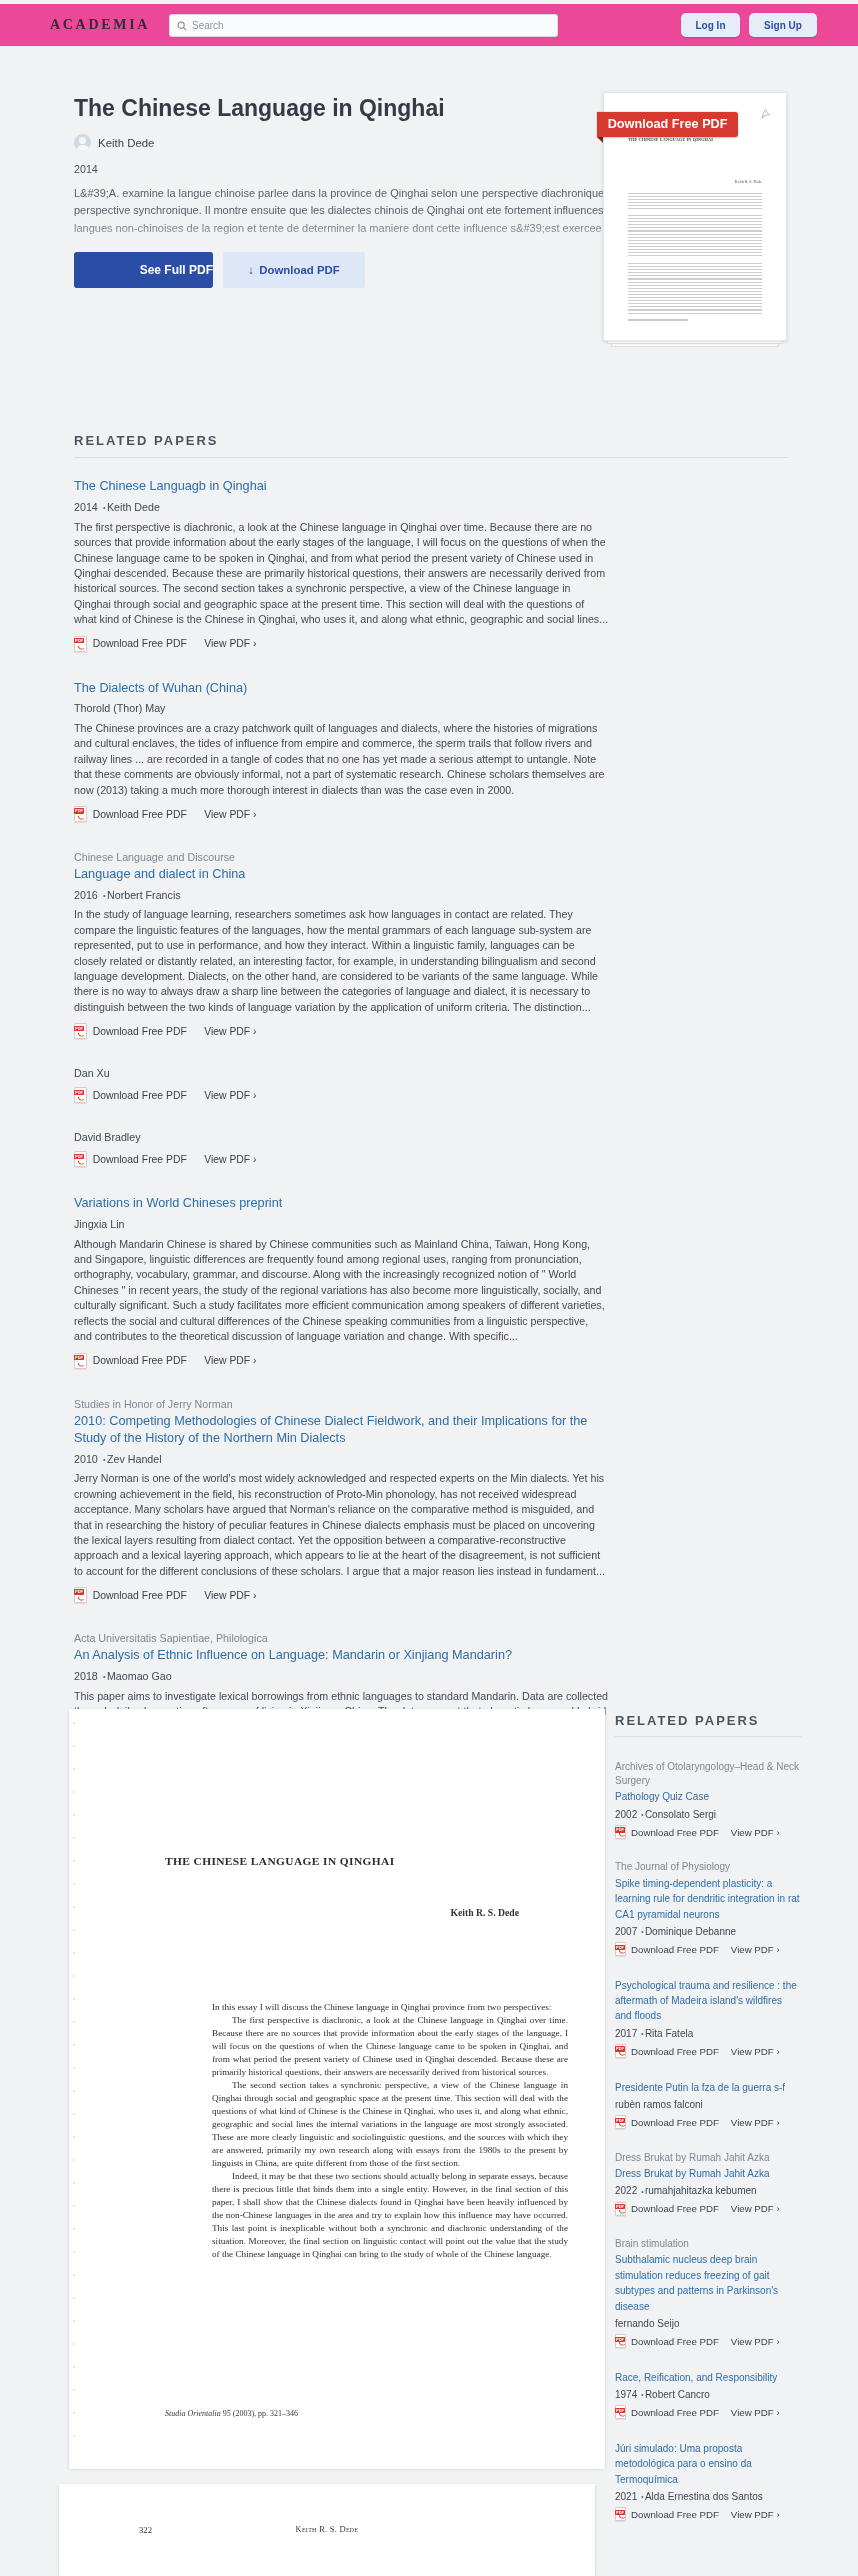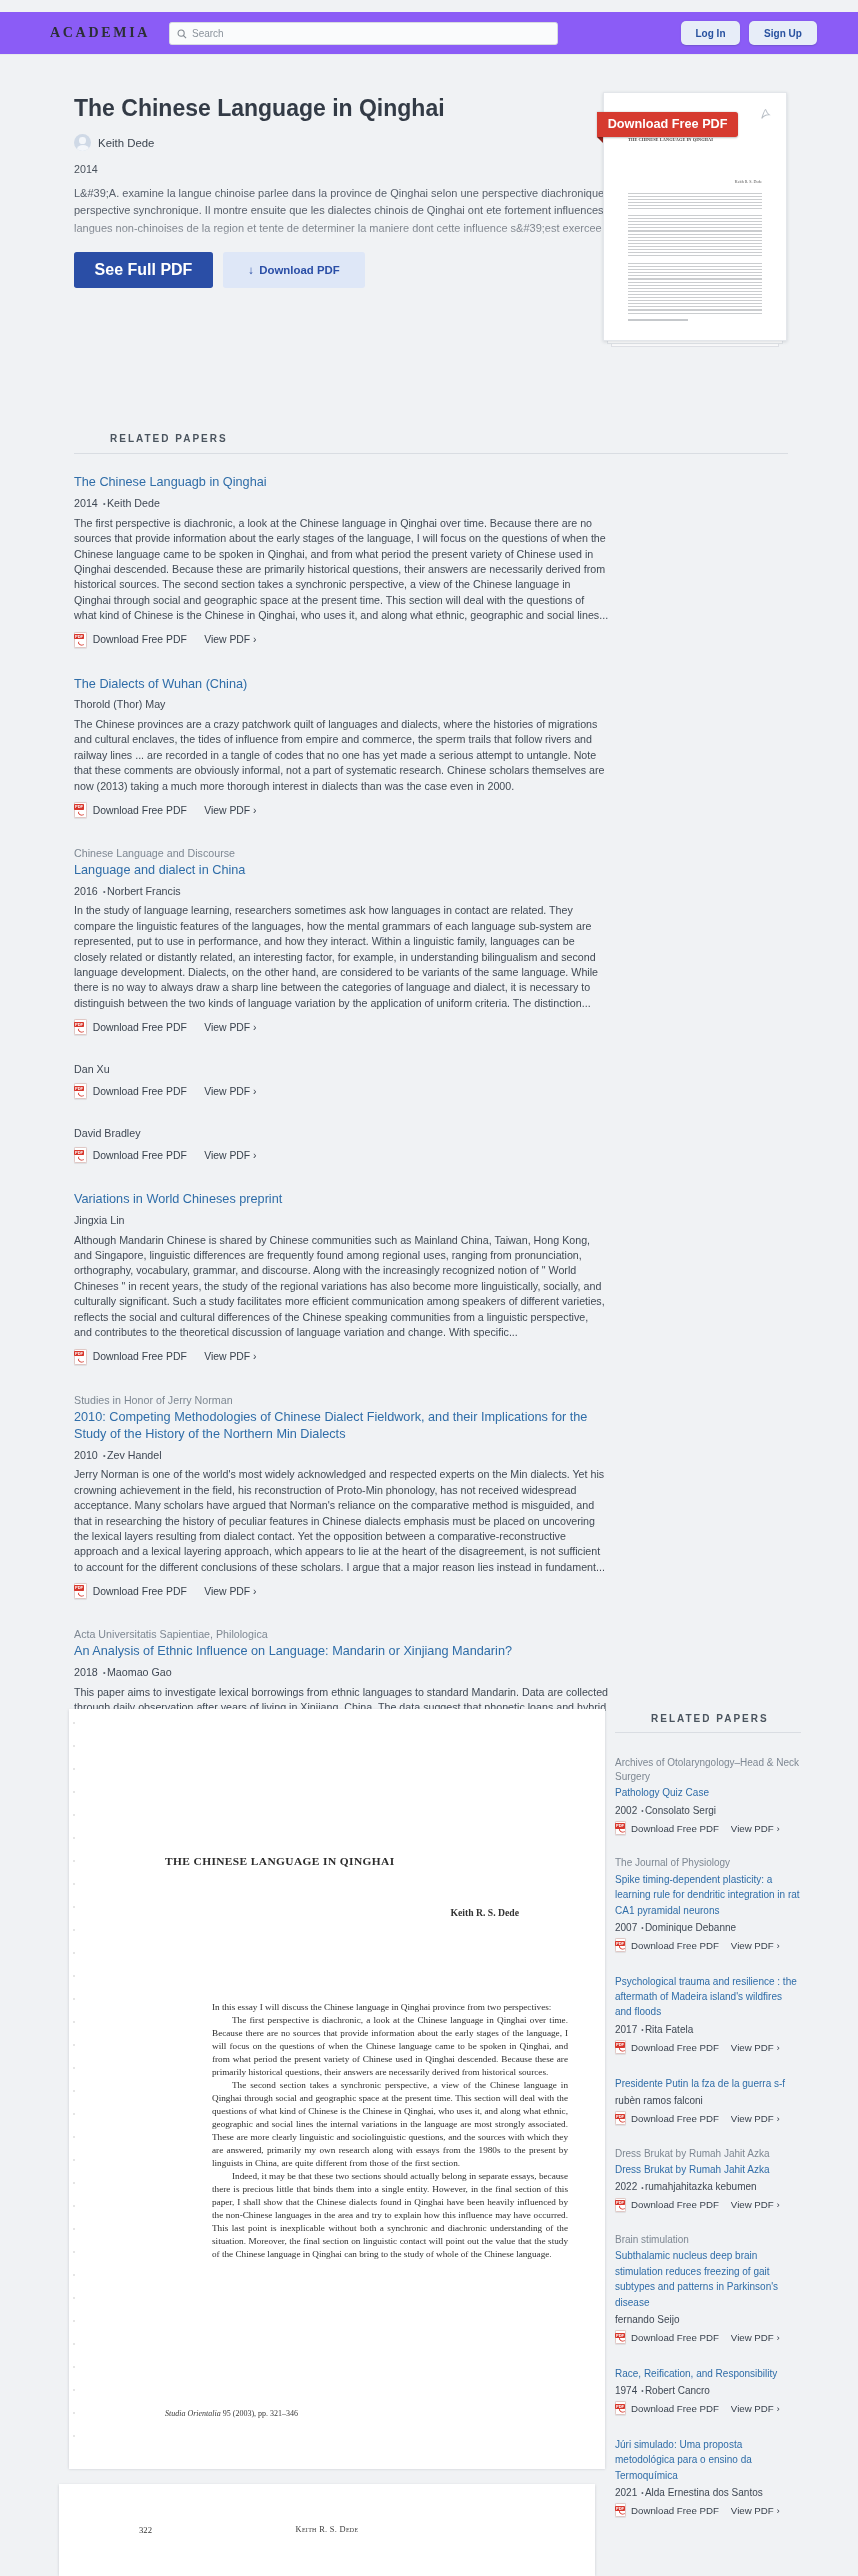--- a/index.html
+++ b/index.html
@@ -1,58 +1,58 @@
 <!DOCTYPE html>
 <html style="font-size:10.7px"><head>
 <meta charset="utf-8">
 <style>
   * { margin:0; padding:0; box-sizing:border-box; }
   html,body { font-family:"Liberation Sans", sans-serif; }
   body { width:859px; height:2576px; position:relative; overflow:hidden; background:#f0f2f4; }
 
   
-  .topbar { position:absolute; left:0; top:12px; width:859px; height:43px; background:#8b5cf6; border-bottom:0.7px solid #e7e9ec; z-index:30;padding-left:21px; }
+  .topbar { position:absolute; left:0; top:4px; width:859px; height:43px; background:#ec4899; border-bottom:0.7px solid #e7e9ec; z-index:30;padding-left:21px; }
   .logo { position:absolute; left:50px; top:13.4px; font-family:"Liberation Serif", serif; font-size:14px; font-weight:700; letter-spacing:2.7px; color:#2b2f36; }
   .searchbox { position:absolute; left:169px; top:10px; width:389px; height:23px; background:#fafbfc; border:0.7px solid #d7dbe0; border-radius:2.7px; display:flex; align-items:center; padding:0 6.7px; }
   .searchbox svg { flex:0 0 auto; margin-right:5.3px; }
   .searchbox input { border:none; outline:none; background:transparent; font-size:10px; color:#3c454f; width:100%; font-family:"Liberation Sans",sans-serif; }
   .searchbox input::placeholder { color:#8b939c; }
   .hdr-btn { position:absolute; top:9.4px; height:24px; border:none; border-radius:5px; background:#e7edf8; color:#27509f; font-size:10px; font-weight:700; cursor:pointer; box-shadow:0 0.7px 1.3px rgba(40,60,100,.25); font-family:"Liberation Sans",sans-serif; }
   .hdr-btn.login { left:681px; width:59px; }
   .hdr-btn.signup { left:749px; width:68px; }
 
   
   .hero-title { position:absolute; left:74px; top:95px; width:522px; font-size:23px; font-weight:600; color:#333b46; }
   .author-row { position:absolute; left:74px; top:134px; display:flex; align-items:center; }
   .avatar { width:17.4px; height:17.4px; border-radius:50%; background:#cfd9e6; position:relative; overflow:hidden; margin-right:6.7px; }
   .avatar .head { position:absolute; left:5.3px; top:3.3px; width:6.7px; height:6.7px; border-radius:50%; background:#f3f6fa; }
   .avatar .torso { position:absolute; left:2.7px; top:10.7px; width:12px; height:8px; border-radius:50% 50% 0 0; background:#f3f6fa; }
   .author-name { font-size:11.4px; color:#3c454f; }
   .hero-year { position:absolute; left:74px; top:163px; font-size:10.7px; color:#4a525c; }
   .hero-abstract { position:absolute; left:74px; top:185px; width:588px; height:78px; font-size:11px; line-height:17.4px; color:#59616c; overflow:hidden; }
   .hero-abstract .fade { position:absolute; left:0; top:0; right:0; bottom:0; background:linear-gradient(180deg, rgba(240,242,244,0) 0%, rgba(240,242,244,0) 40%, rgba(240,242,244,.55) 72%, rgba(240,242,244,.97) 100%); pointer-events:none; }
-  .btn-primary { position:absolute; left:74px; top:252px; width:139px; height:36px; background:#2a4ea6; color:#ffffff; font-size:16px; font-weight:700; border:none; border-radius:2.7px; cursor:pointer; font-family:"Liberation Sans",sans-serif; }
+  .btn-primary { position:absolute; left:74px; top:252px; width:139px; height:36px; background:#2a4ea6; color:#ffffff; font-size:12px; font-weight:700; border:none; border-radius:2.7px; cursor:pointer; font-family:"Liberation Sans",sans-serif;text-align:right; }
   .btn-secondary { position:absolute; left:223px; top:252px; width:142px; height:36px; background:#dee7f7; color:#2a4ea6; font-size:11.4px; font-weight:700; border:none; border-radius:2.7px; cursor:pointer; font-family:"Liberation Sans",sans-serif; }
   .btn-secondary .arr { font-weight:400; margin-right:5.3px; }
 
   
   .preview { position:absolute; left:603px; top:92px; width:184px; height:249px; background:#ffffff; border:0.7px solid #e3e6ea; box-shadow:0 0.7px 3.3px rgba(30,40,60,.14); z-index:5; }
   .stack1 { position:absolute; left:607px; top:341px; width:176px; height:2.7px; background:#fcfcfc; border:0.7px solid #e0e3e7; border-top:none; }
   .stack2 { position:absolute; left:611px; top:344px; width:168px; height:2.7px; background:#f8f8f9; border:0.7px solid #dddfe4; border-top:none; }
   .acro { position:absolute; right:12px; top:10.7px; }
   .pv-title { position:absolute; left:24px; top:44px; width:134px; font-family:"Liberation Serif", serif; font-size:4.3px; font-weight:700; color:#444; letter-spacing:0.1px; }
   .pv-author { position:absolute; right:24px; top:86px; font-family:"Liberation Serif", serif; font-size:4px; color:#555; }
   .pv-lines { position:absolute; left:24px; right:24px; background-image:repeating-linear-gradient(#b9bcbf 0px, #b9bcbf 1.1px, transparent 1.1px, transparent 3.1px); opacity:.75; }
   .pv-footer { position:absolute; left:24px; top:226px; width:60px; height:2px; background:#c5c8cb; }
   .ribbon { position:absolute; left:597px; top:112px; height:25.4px; padding:0 10.7px; background:#d63a2f; color:#ffffff; font-size:12.7px; font-weight:700; line-height:25.4px; border-radius:0 2.7px 2.7px 0; box-shadow:0 0.7px 2px rgba(0,0,0,.25); z-index:8; }
   .ribbon-fold { position:absolute; left:597px; top:137px; width:0; height:0; border-top:6.7px solid #8f221a; border-left:6px solid transparent; z-index:7; }
 
   
   .related-main { position:absolute; left:74px; top:433px; width:535px; }
-  .sec-heading { font-size:10px; font-weight:700; letter-spacing:2px; color:#4a545e;margin-left:36px; }
+  .sec-heading { font-size:13px; font-weight:700; letter-spacing:2px; color:#4a545e; }
   .related-main .sec-heading { margin-bottom:9.4px; }
   .rule { border:none; border-top:0.7px solid #d9dde2; }
   .related-main .rule { width:714px; margin-bottom:20px; }
   .paper-item { margin-bottom:28px; }
   .p-journal { font-size:10.7px; color:#7e8893; line-height:14.7px; margin-bottom:1.3px; }
   .p-title { font-size:12.7px; line-height:17.4px; color:#2f6da8; font-weight:500; cursor:pointer; }
   .p-meta { margin-top:5.3px; font-size:10.7px; color:#3f4854; }
   .p-meta .dot { font-size:7.4px; color:#5b646e; margin:0 1.3px 0 5.3px; vertical-align:0.7px; }
   .p-abstract { margin-top:6.7px; font-size:10.7px; line-height:15.4px; color:#414a55; }
   .dl-row { margin-top:8px; display:flex; align-items:center; font-size:10.4px; color:#39424d; font-weight:500; }

